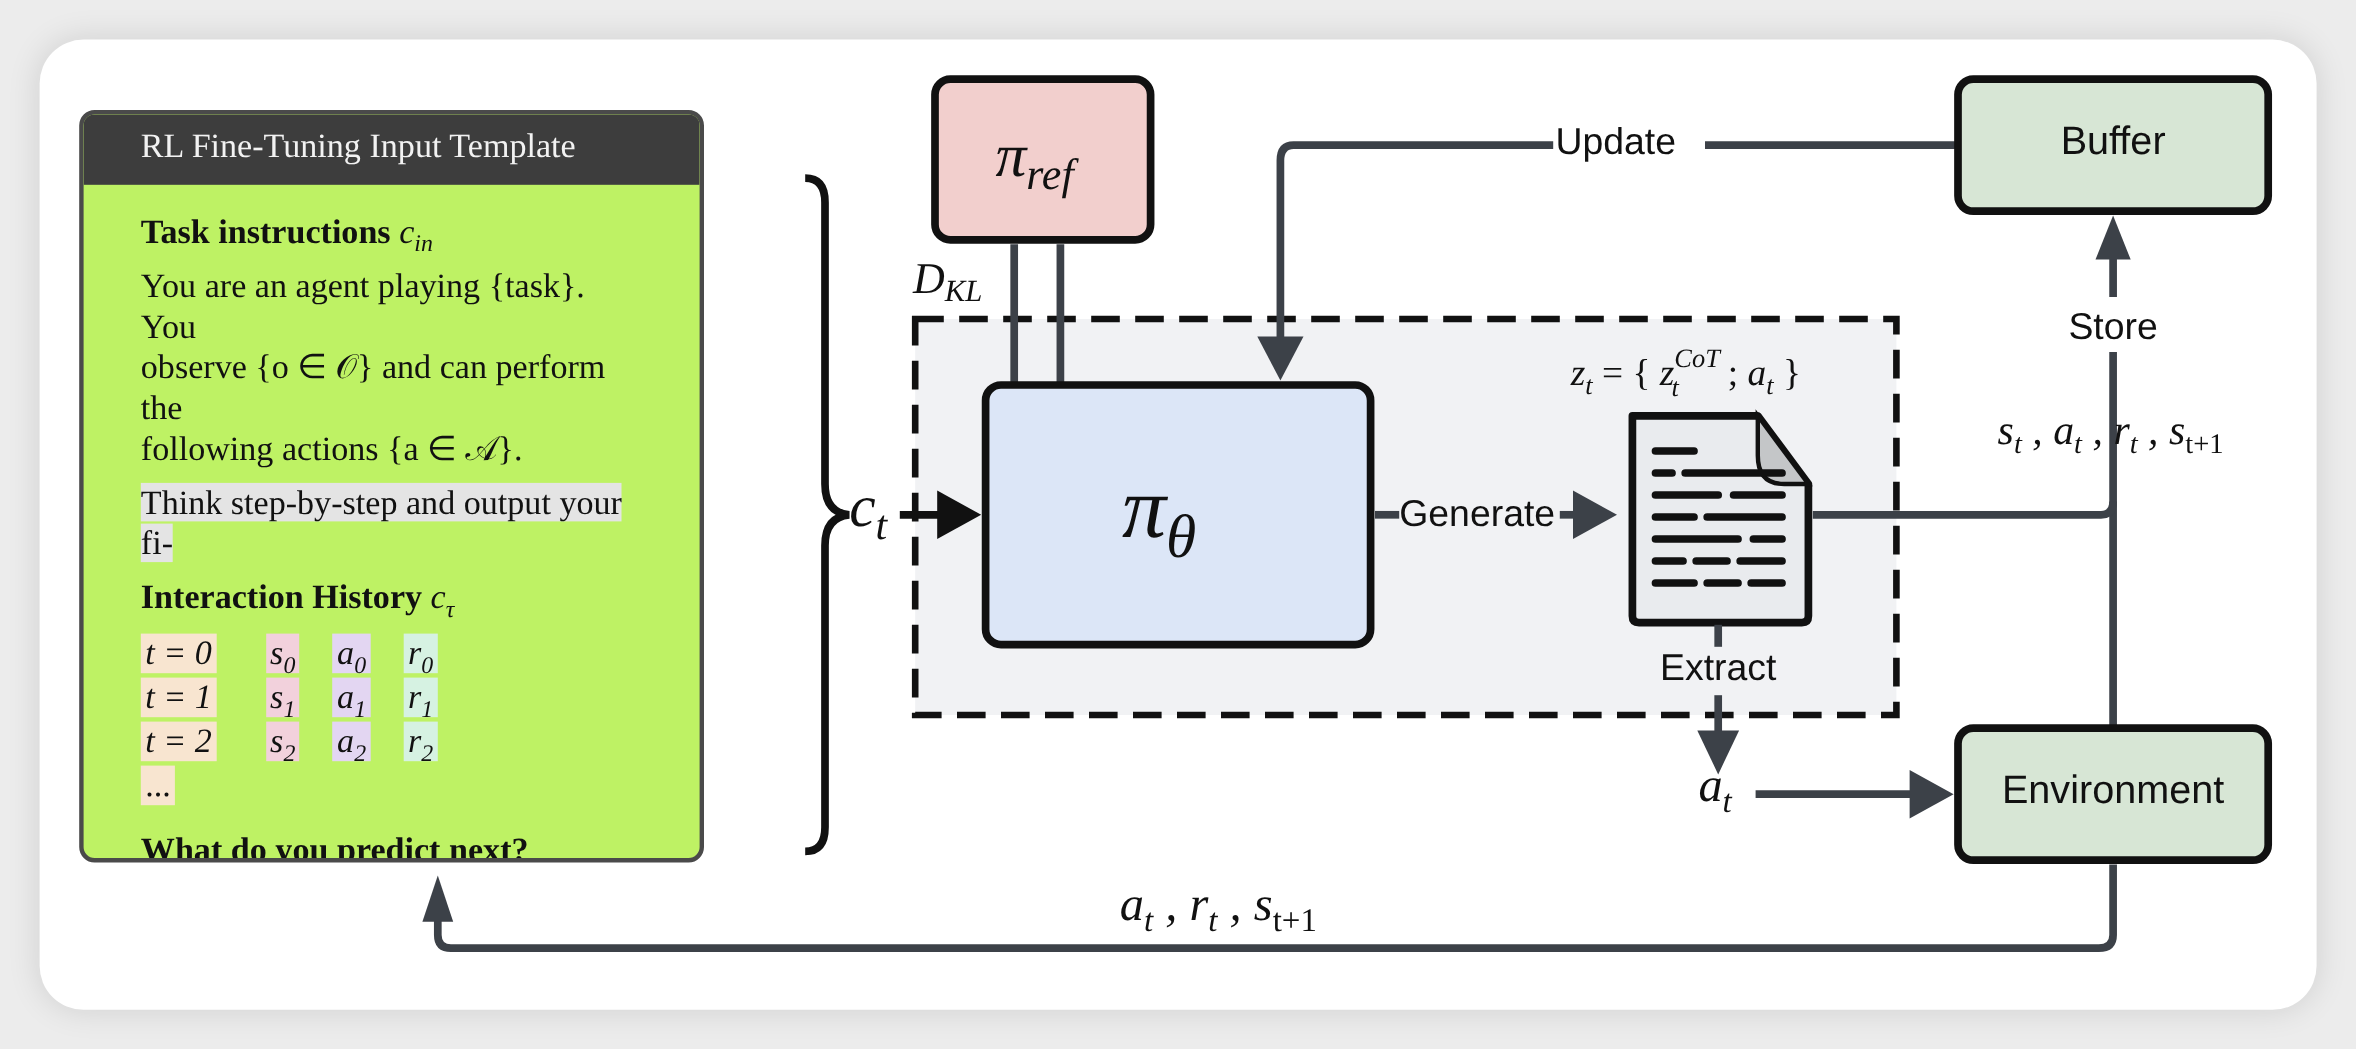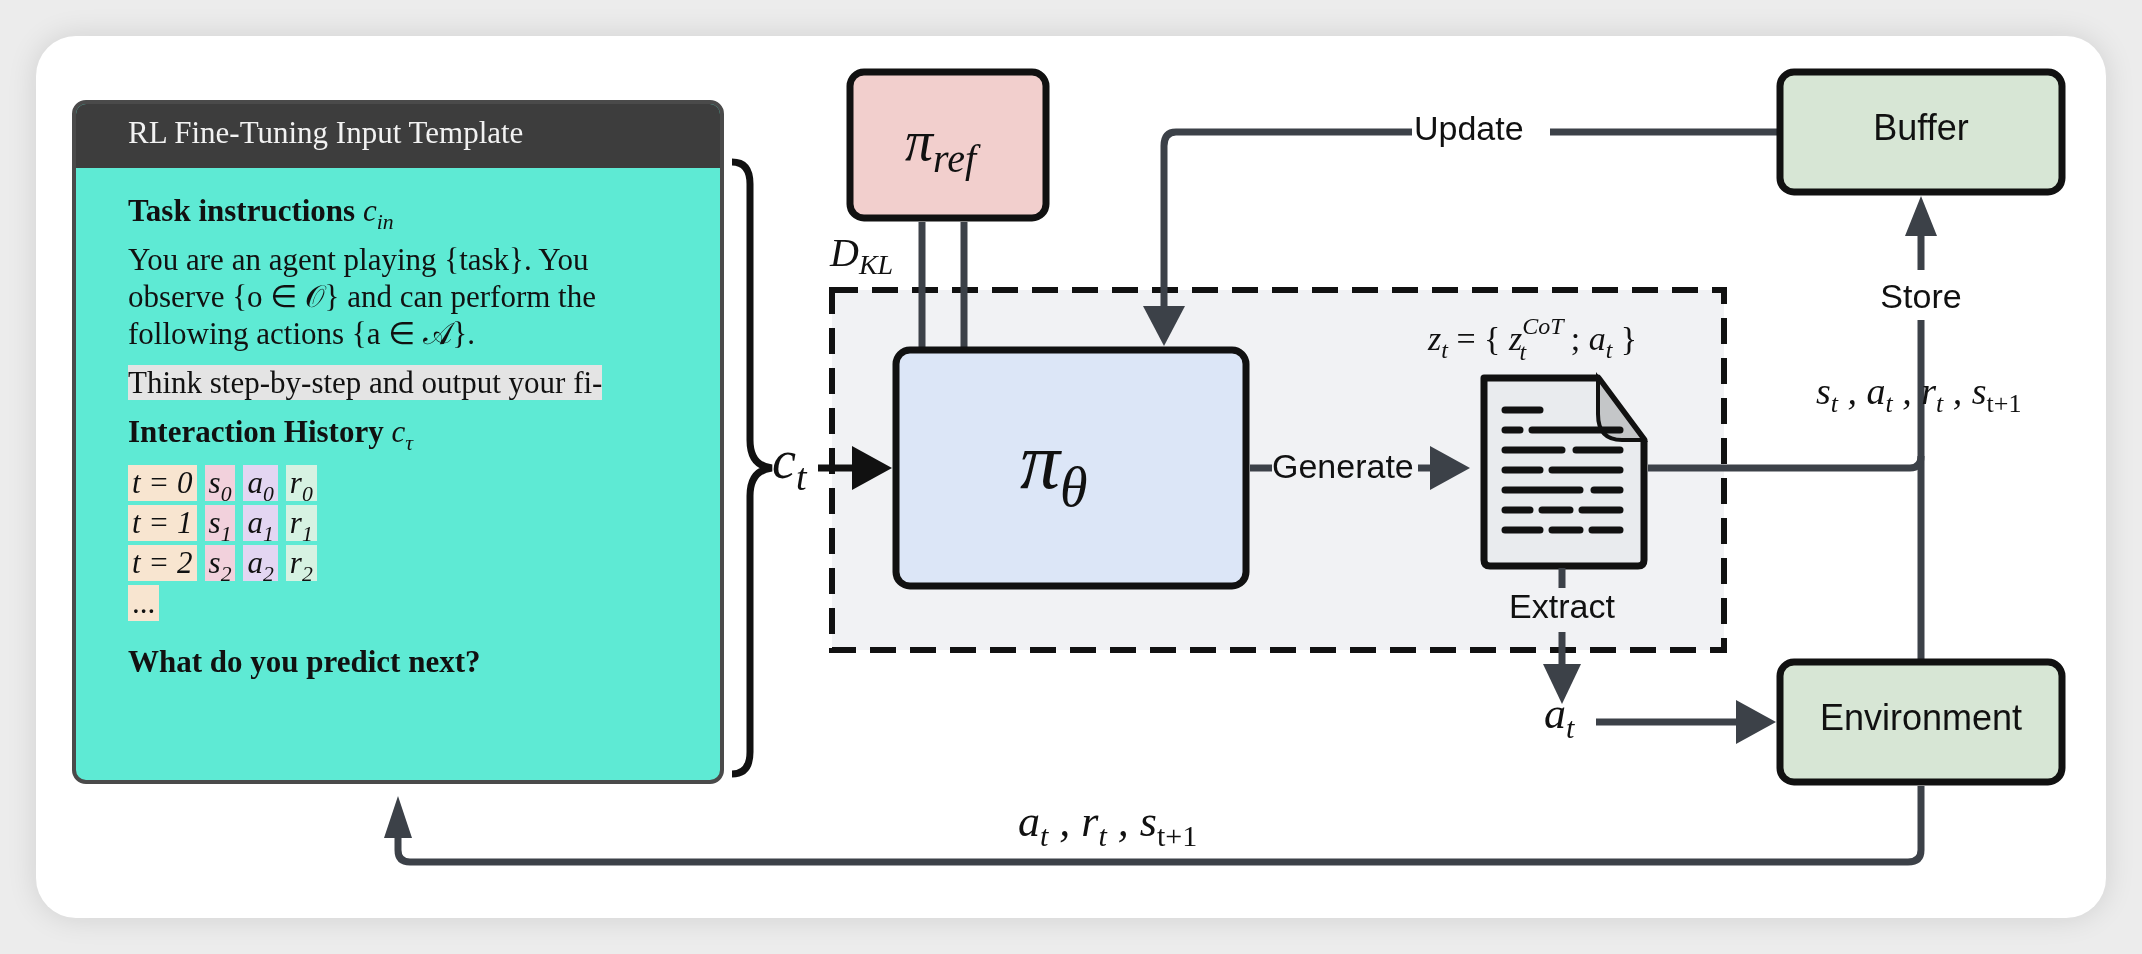--- a/index.html
+++ b/index.html
@@ -7,43 +7,43 @@
     width: 2142px; height: 954px; position: relative; overflow: hidden;
     background: #ececec;
     font-family: "Liberation Sans", sans-serif;
   }
   .card {
     position: absolute; left: 36px; top: 36px; width: 2070px; height: 882px;
     background: #ffffff; border-radius: 40px;
     box-shadow: 0 0 30px rgba(0,0,0,0.12);
   }
   .template {
-    position: absolute; left: 72px; top: 100px; width: 652px; height: 684px;
-    border: 4px solid #4a4a4a; border-radius: 14px; background: #5eead4;
+    position: absolute; left: 72px; top: 100px; width: 568px; height: 684px;
+    border: 4px solid #4a4a4a; border-radius: 14px; background: #bef264;
     box-sizing: border-box; overflow: hidden;
   }
   .template-header {
     height: 64px; background: #3d3d3d; color: #f2f2f2;
     font-family: "Liberation Serif", serif; font-size: 31px;
     line-height: 58px; padding-left: 52px;
   }
   .template-body {
     padding: 24px 52px 0 52px;
     font-family: Liberation Serif, serif; font-size: 31px; color: #111;
     line-height: 37px;
   }
   .sec-title { font-weight: bold; }
   .math { font-style: italic; }
   .sub { font-size: 0.7em; vertical-align: -0.35em; font-style: italic; }
   .sec { margin-bottom: 12px; }
   .hl { background: #e4e4e4; padding: 0 0; }
-  .hist-row { display: flex; gap: 8px; margin-bottom: 4px; height: 36px; line-height: 36px; }
+  .hist-row { display: flex; gap: 30px; margin-bottom: 4px; height: 36px; line-height: 36px; }
   .chip { padding: 0 4px; }
   .c-t { background: #f8e5d0; }
-  .c-s { background: #f2d1dc; }
+  .c-s { background: #f2d1dc; margin-left: 15px; }
   .c-a { background: #e3d6f2; }
   .c-r { background: #d6f2e2; }
   .final-q { font-weight: bold; margin-top: 22px; }
 
   svg.diagram { position: absolute; left: 0; top: 0; }
   .box-label { font-family: "Liberation Sans", sans-serif; font-size: 36px; fill: #111; }
   .edge-label { font-family: "Liberation Sans", sans-serif; font-size: 34px; fill: #111; }
   .mlabel { font-family: "Liberation Serif", serif; font-style: italic; fill: #111; }
 </style>
 </head>

